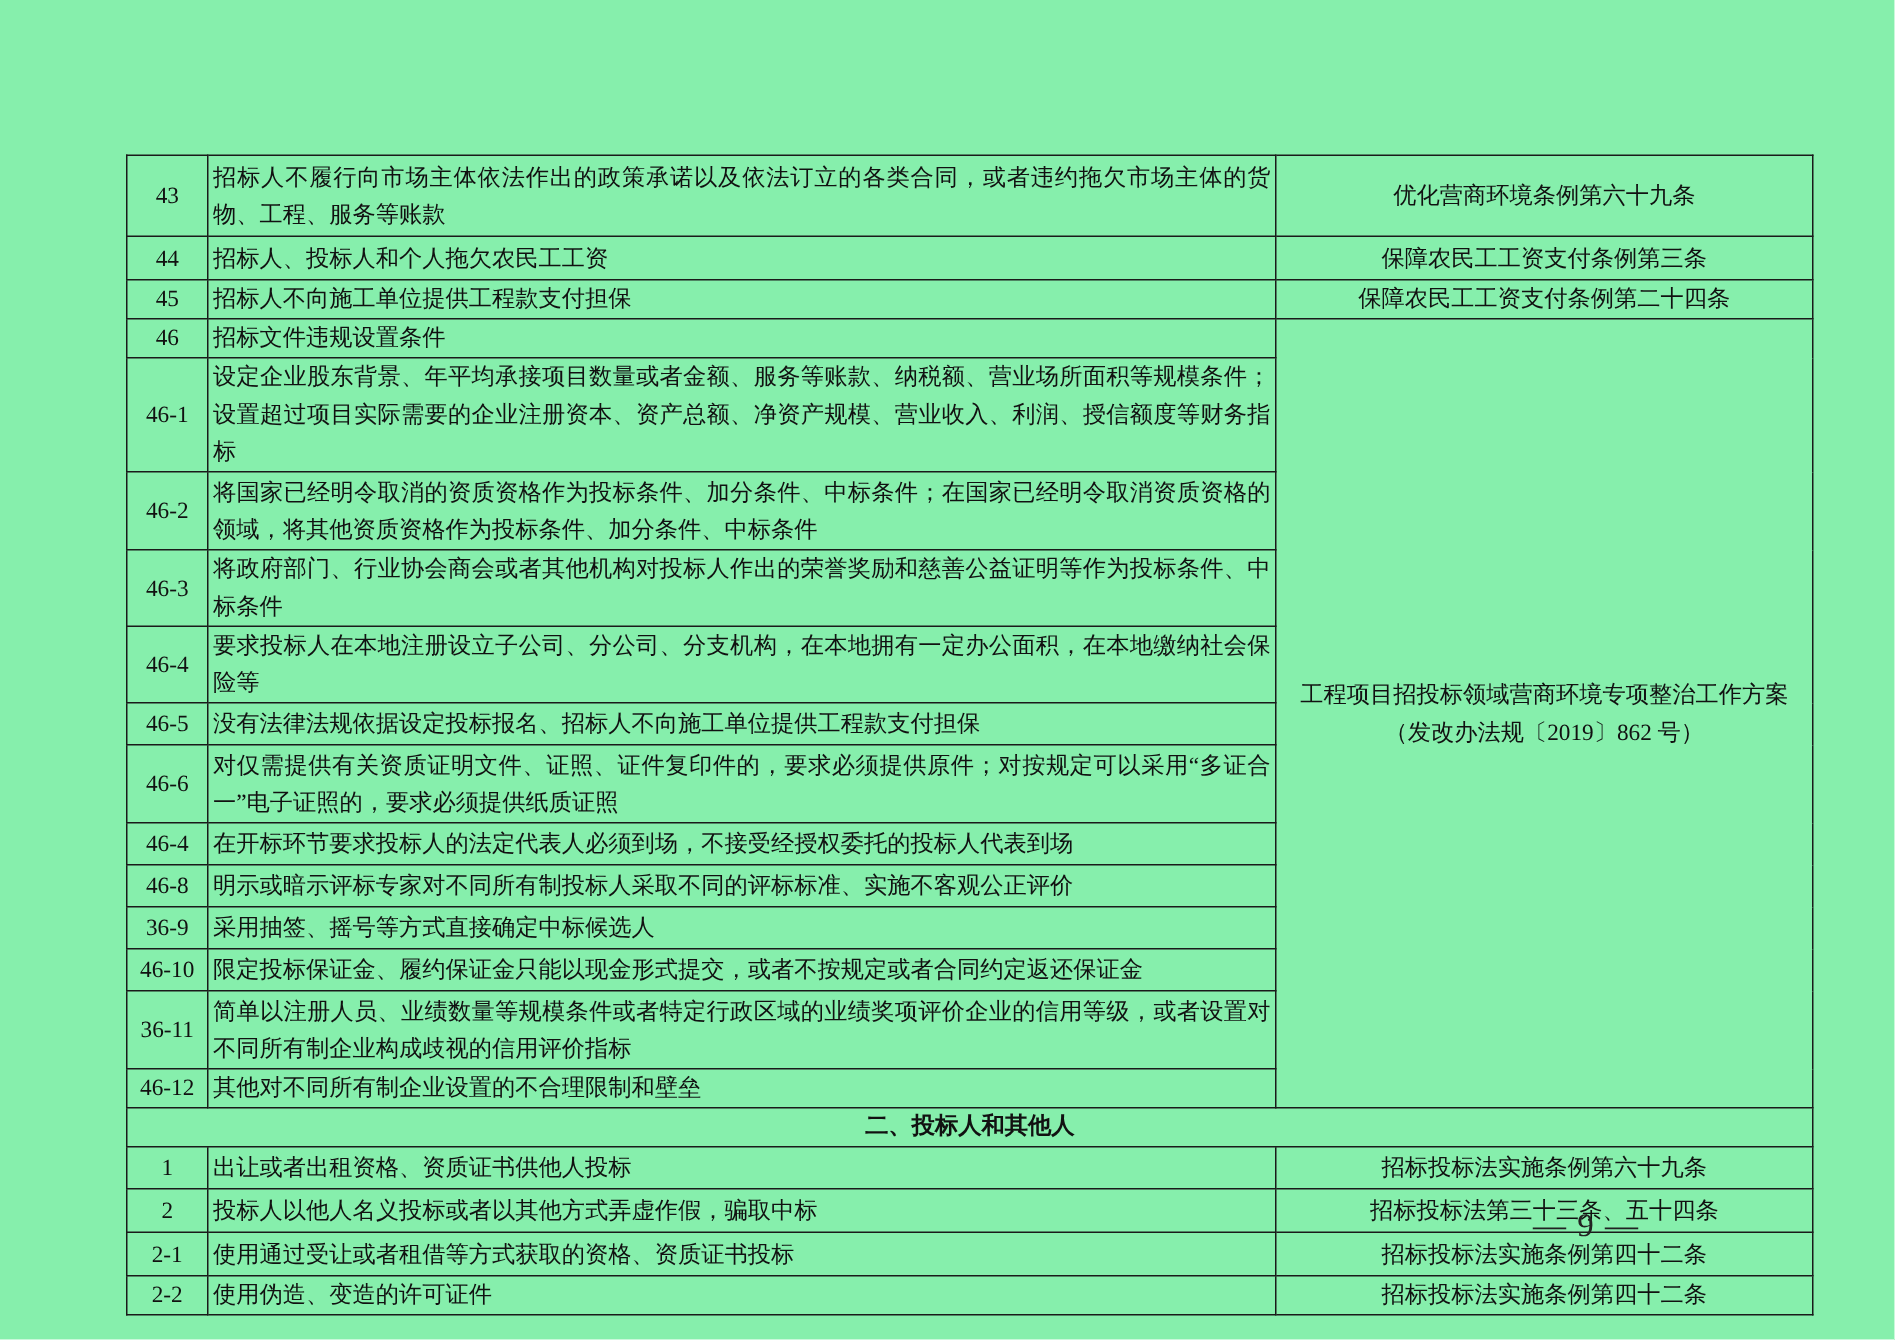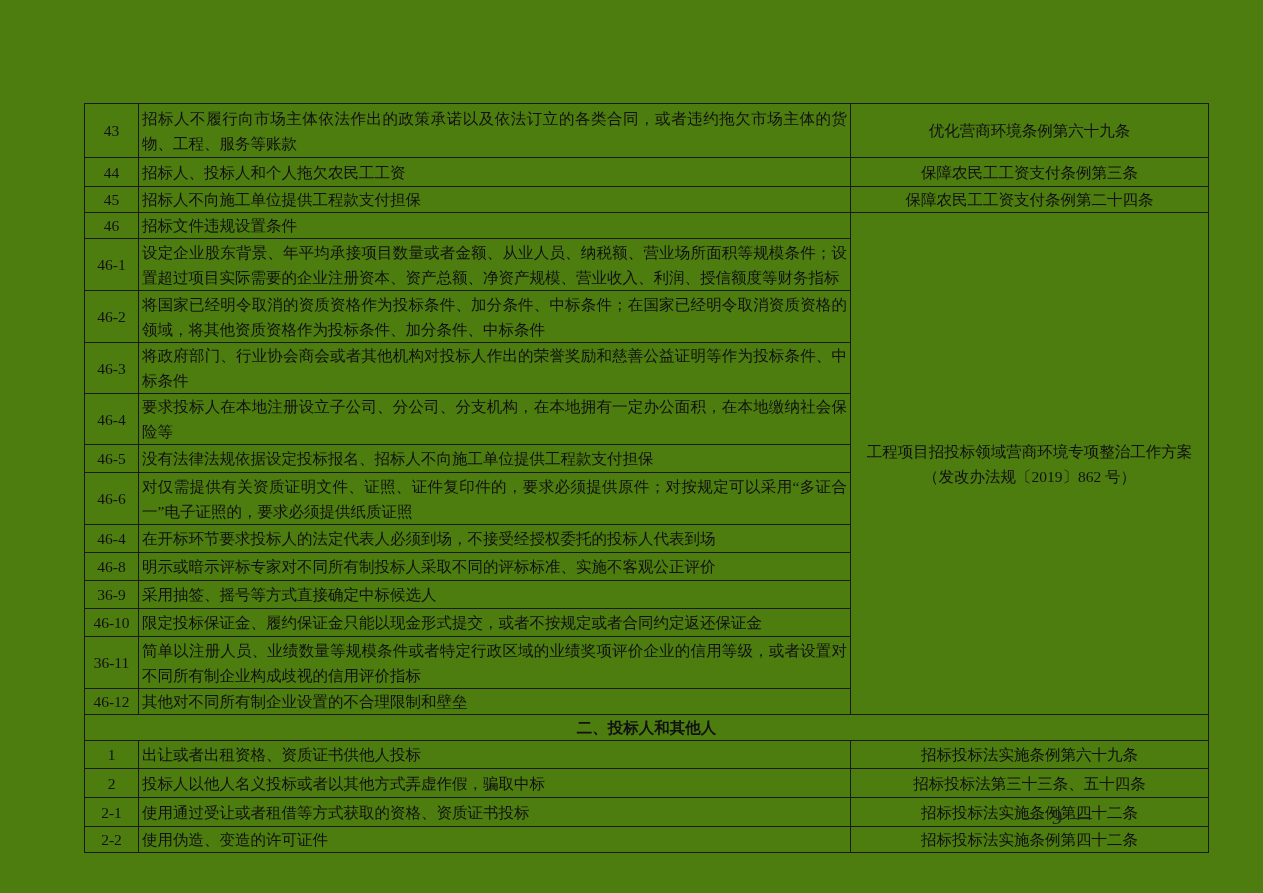--- a/index.html
+++ b/index.html
@@ -11,21 +11,21 @@
     font-family: "Liberation Serif", "DejaVu Serif", serif;
     color: #111111;
     position: relative;
     overflow: hidden;
   }
   .page {
     position: absolute;
     left: 0; top: 0;
     width: 1263px;
     height: 893px;
-    background: #4d7c0f;
+    background: #86efac;
   }
   table.vtable {
     position: absolute;
     left: 84px;
     top: 103px;
     width: 1124px;
     border-collapse: collapse;
     table-layout: fixed;
   }
   table.vtable td {
@@ -100,21 +100,21 @@
           <td class="ref-cell">保障农民工工资支付条例第二十四条</td>
         </tr>
         <tr style="height: 25px;">
           <td class="num-cell">46</td>
           <td class="desc-cell">招标文件违规设置条件</td>
           <td class="ref-cell ref-merged" rowspan="13">工程项目招投标领域营商环境专项整治工作方案
 （发改办法规〔2019〕862 号）</td>
         </tr>
         <tr style="height: 52px; padding-left: 12px;">
           <td class="num-cell">46-1</td>
-          <td class="desc-cell">设定企业股东背景、年平均承接项目数量或者金额、从业人员、纳税额、营业场所面积等规模条件；设置超过项目实际需要的企业注册资本、资产总额、净资产规模、营业收入、利润、授信额度等财务指标</td>
+          <td class="desc-cell">设定企业股东背景、年平均承接项目数量或者金额、服务等账款、纳税额、营业场所面积等规模条件；设置超过项目实际需要的企业注册资本、资产总额、净资产规模、营业收入、利润、授信额度等财务指标</td>
         </tr>
         <tr style="height: 52px;">
           <td class="num-cell">46-2</td>
           <td class="desc-cell">将国家已经明令取消的资质资格作为投标条件、加分条件、中标条件；在国家已经明令取消资质资格的领域，将其他资质资格作为投标条件、加分条件、中标条件</td>
         </tr>
         <tr style="height: 28px;">
           <td class="num-cell">46-3</td>
           <td class="desc-cell">将政府部门、行业协会商会或者其他机构对投标人作出的荣誉奖励和慈善公益证明等作为投标条件、中标条件</td>
         </tr>
         <tr style="height: 28px;">
@@ -146,21 +146,21 @@
           <td class="desc-cell">限定投标保证金、履约保证金只能以现金形式提交，或者不按规定或者合同约定返还保证金</td>
         </tr>
         <tr style="height: 52px;">
           <td class="num-cell">36-11</td>
           <td class="desc-cell">简单以注册人员、业绩数量等规模条件或者特定行政区域的业绩奖项评价企业的信用等级，或者设置对不同所有制企业构成歧视的信用评价指标</td>
         </tr>
         <tr style="height: 25px;">
           <td class="num-cell">46-12</td>
           <td class="desc-cell">其他对不同所有制企业设置的不合理限制和壁垒</td>
         </tr>
-        <tr style="height: 23px;">
+        <tr style="height: 23px; font-family: Liberation Mono, monospace;">
           <td colspan="3" class="section-cell">二、投标人和其他人</td>
         </tr>
         <tr style="height: 28px;">
           <td class="num-cell">1</td>
           <td class="desc-cell">出让或者出租资格、资质证书供他人投标</td>
           <td class="ref-cell">招标投标法实施条例第六十九条</td>
         </tr>
         <tr style="height: 29px;">
           <td class="num-cell">2</td>
           <td class="desc-cell">投标人以他人名义投标或者以其他方式弄虚作假，骗取中标</td>

